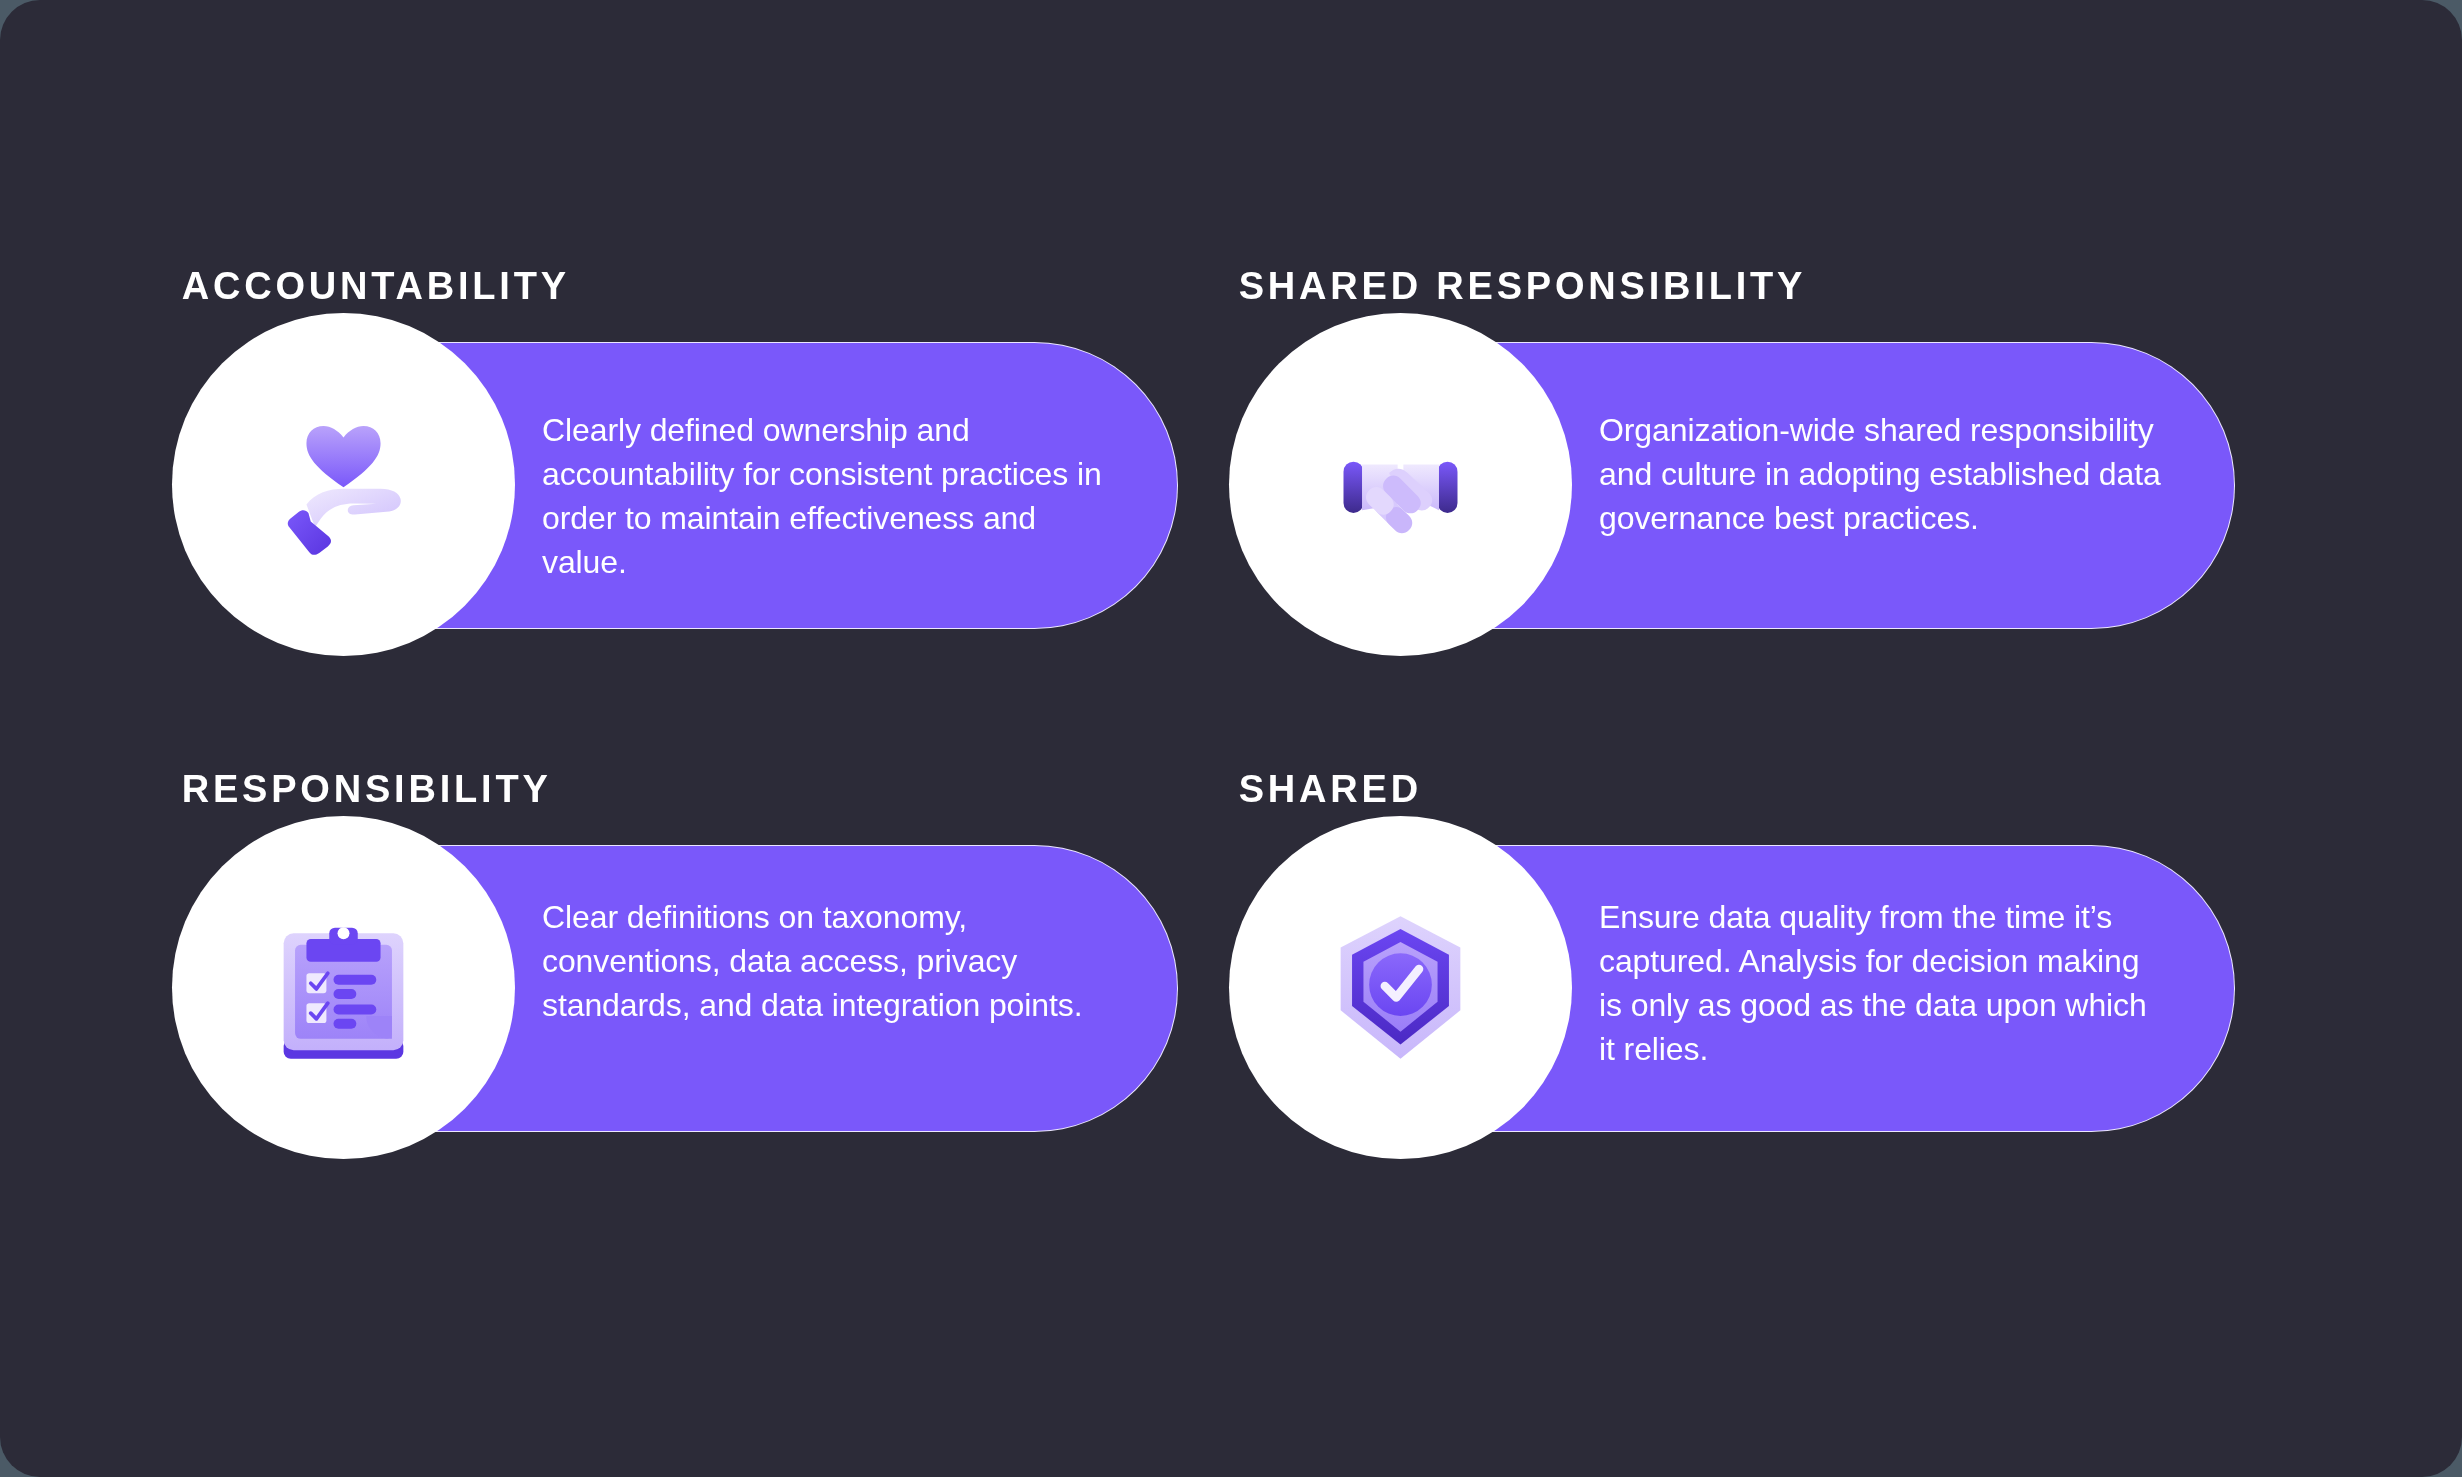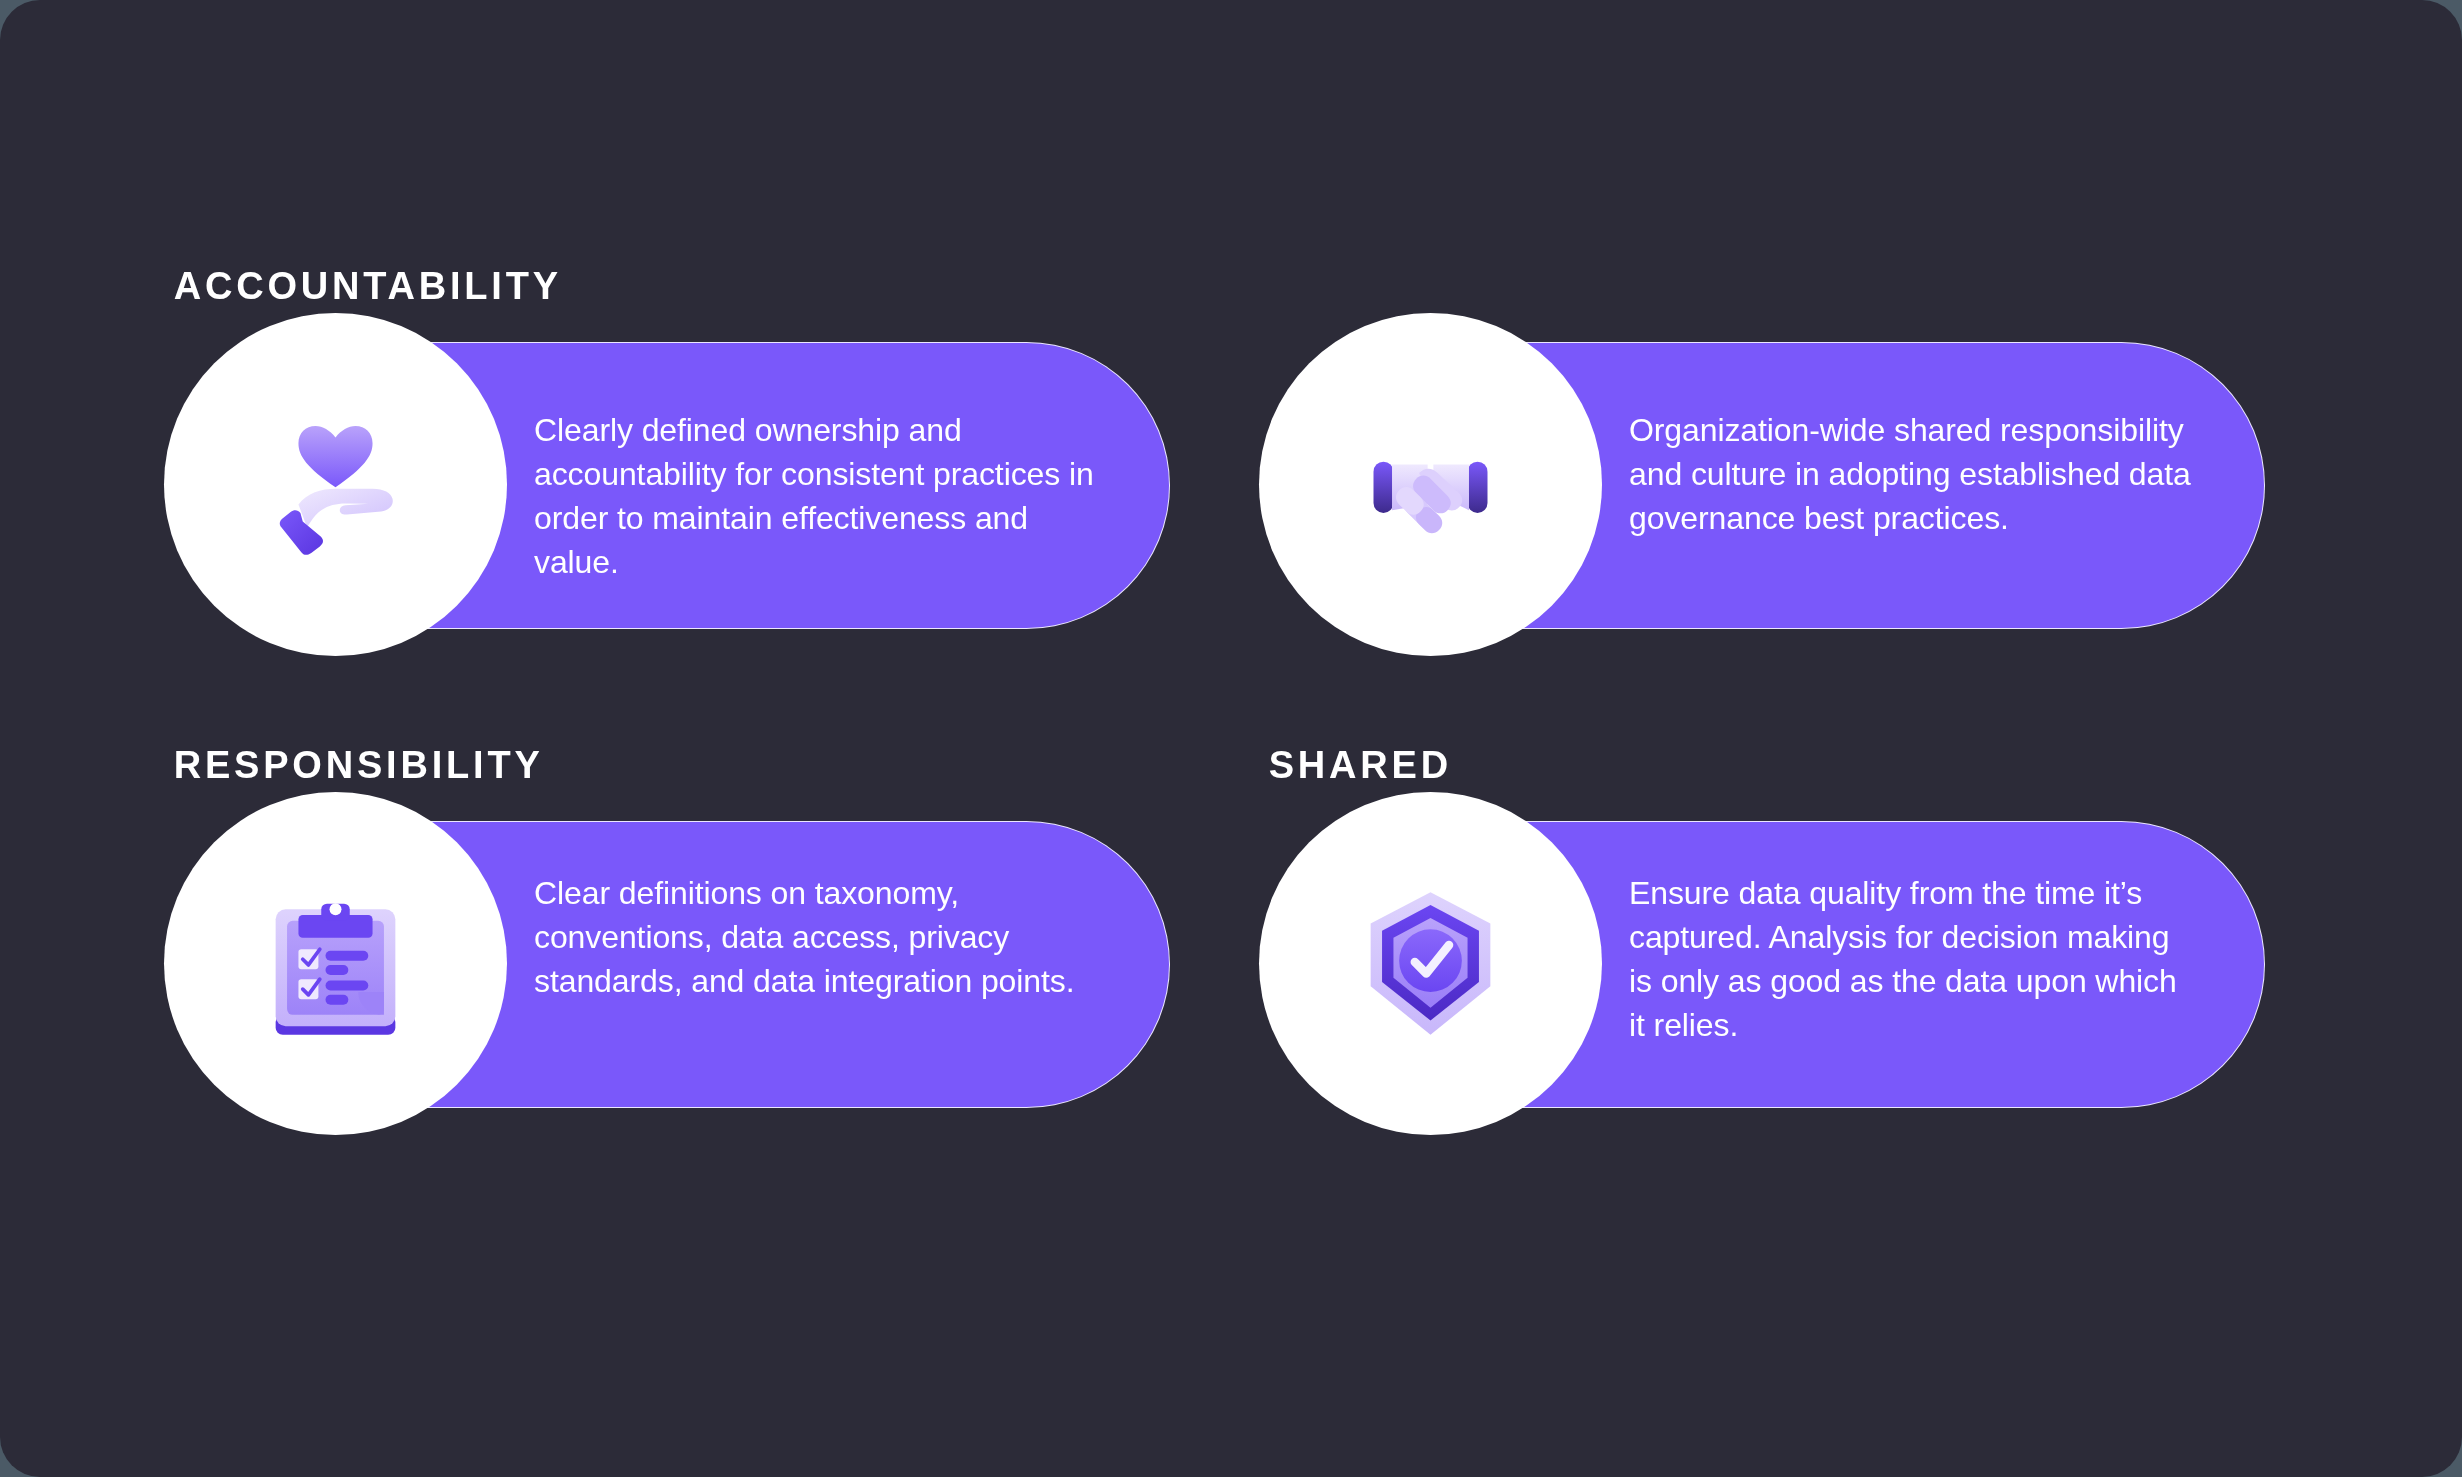--- a/index.html
+++ b/index.html
@@ -19,29 +19,30 @@
     left: 0; top: 0;
     width: 2462px;
     height: 1477px;
     background: #2c2b38;
     border-radius: 40px;
     box-sizing: border-box;
   }
 
   #grid {
     position: absolute;
-    left: 171px;
+    left: 179px;
     top: 267px;
     width: 2127px;
     height: 951px;
     display: grid;
     grid-template-columns: 1033px 1033px;
     grid-template-rows: 479px 479px;
     column-gap: 62px;
     row-gap: 0px;
+    gap: 24px;
   }
 
   .card {
     position: relative;
   }
 
   .card-heading {
     position: absolute;
     left: 2.7px;
     top: 0px;
@@ -142,20 +143,21 @@
 
             <path d="M34 74 C40 66 50 63 60 63 L86 63 C94 63 99 66 100 70 C101 74 98 78 92 79 L68 81 C65 81.3 63 80 63 78 C63 76.2 64.5 74.8 67 74.6 L83 73.5 L67 73.4 C57 73.4 49 77 44 84 L40 90 Z" fill="url(#g1b)"></path>
             <path d="M37 86 L49 96 C52 98.5 52 101 49 103.5 L43 108 C40 110 37.5 109.6 36 107.5 L22 90 C20.3 88 20.6 85.6 22.8 83.8 L28.5 79.3 C31 77.3 33.6 77.7 35.4 80 Z" fill="url(#g1c)"></path>
           </svg>
         </div>
         <p class="card-body">Clearly defined ownership and accountability for consistent practices in order to maintain effectiveness and value.</p>
       </div>
     </div>
 
     <div class="card">
+      <h2 class="card-heading">SHARED RESPONSIBILITY</h2>
       <div class="pill-wrap">
         <div class="pill"></div>
         <div class="icon-circle">
           <svg viewBox="0 0 120 120">
             <defs>
               <linearGradient id="g2a" x1="0" y1="0" x2="0" y2="1">
                 <stop offset="0" stop-color="#7a58fa"></stop>
                 <stop offset="1" stop-color="#3d2a8c"></stop>
               </linearGradient>
               <linearGradient id="g2b" x1="0" y1="0" x2="0" y2="1">

